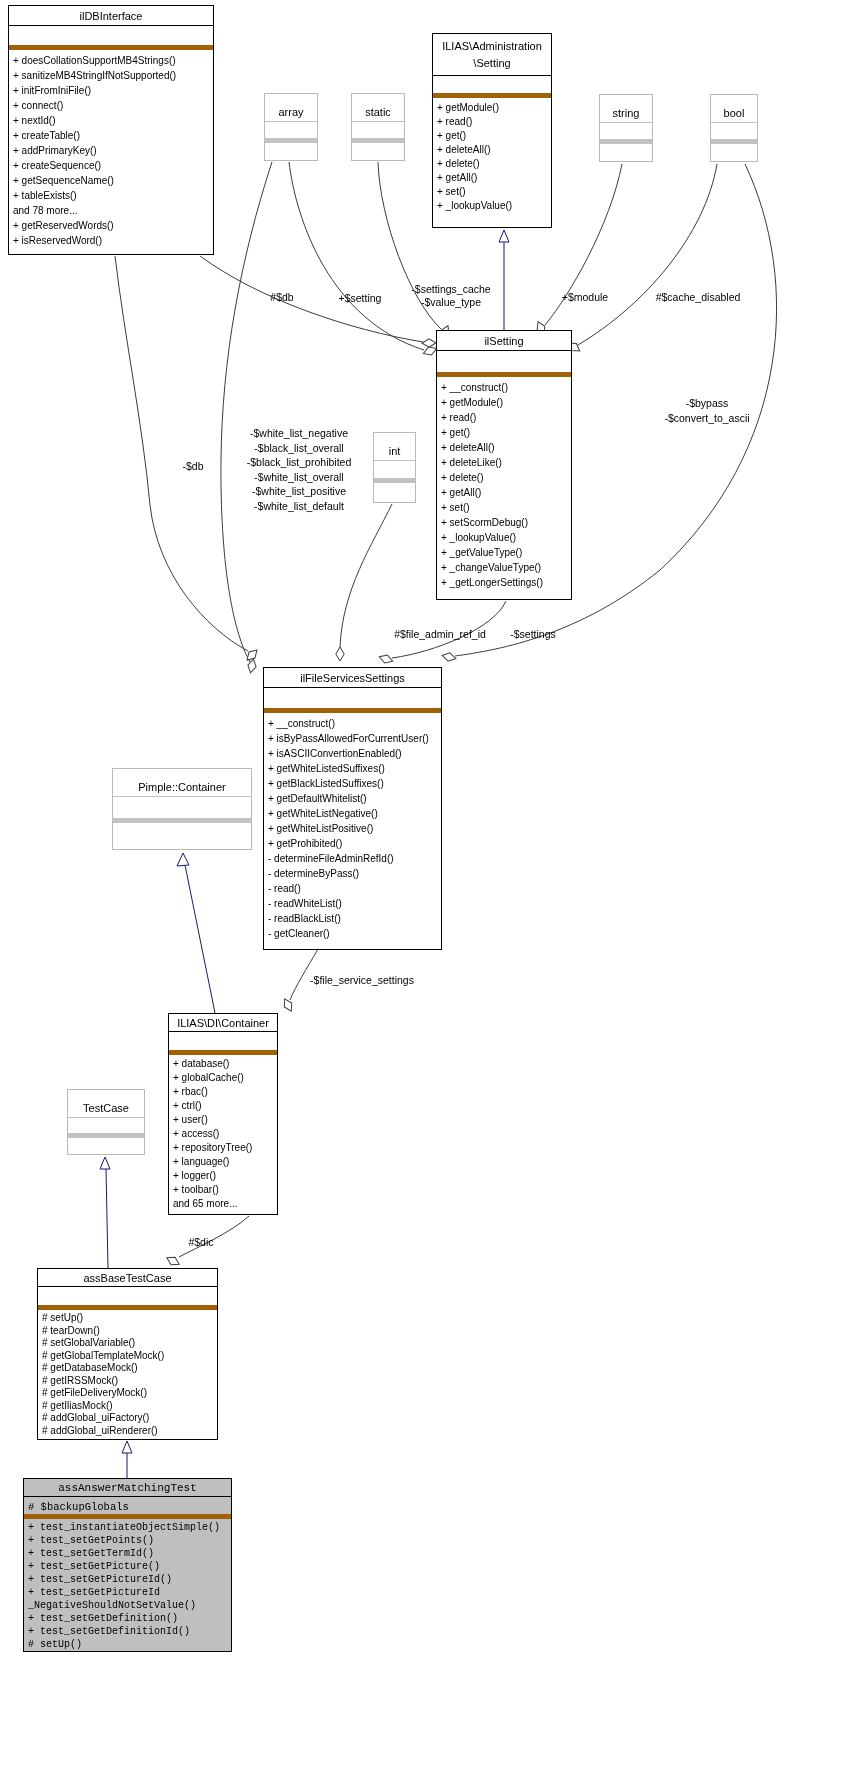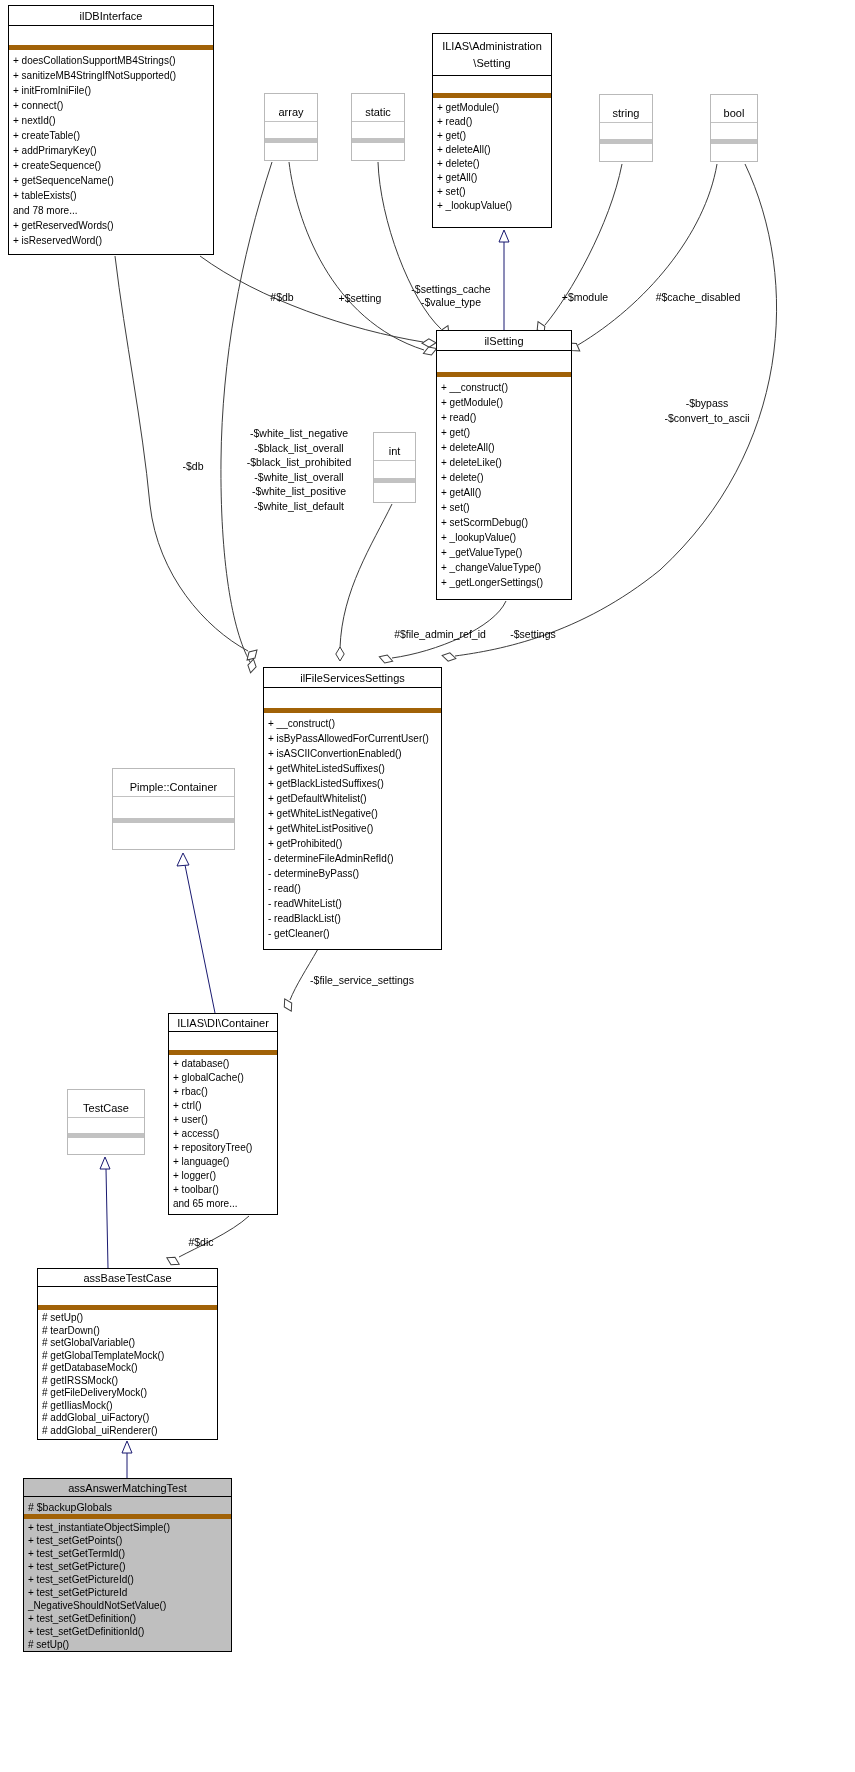--- a/index.html
+++ b/index.html
@@ -2,21 +2,21 @@
 <html><head>
 <meta charset="utf-8">
 <style>
   html,body{margin:0;padding:0;background:#ffffff;}
   .diagram{position:relative;width:855px;height:1772px;background:#fff;overflow:hidden;
            font-family:"Liberation Sans",sans-serif;color:#000000;}
   svg.edges{position:absolute;left:0;top:0;width:855px;height:1772px;}
   .box{position:absolute;background:#fff;border:1px solid #000;box-sizing:border-box;
        display:flex;flex-direction:column;}
   .box.ext{border-color:#b9b9b9;}
-  .box.current{background:#bfbfbf;}
+  .box.current{background:#bfbfbf;font-family:Liberation Mono, monospace;}
   .title{text-align:center;border-bottom:1px solid #000;font-size:11px;
          padding:4px 1px 3px;flex:0 0 auto;white-space:nowrap;overflow:hidden;}
   .title .line{white-space:nowrap;}
   .ext .title{border-color:#c2c2c2;margin-top:8px;}
   .attrs{border-bottom:5px solid #a16207;flex:0 0 auto;font-size:10.5px;
          padding:2px 4px;box-sizing:border-box;overflow:hidden;}
   .ext .attrs{border-color:#c2c2c2;}
   .ops{flex:1 1 auto;}
   .methods{flex:1 1 auto;font-size:10px;padding:3px 3px 2px 4px;overflow:hidden;}
   .methods .line{white-space:nowrap;}
@@ -176,21 +176,21 @@
         <div class="line">+ getProhibited()</div>
         <div class="line">- determineFileAdminRefId()</div>
         <div class="line">- determineByPass()</div>
         <div class="line">- read()</div>
         <div class="line">- readWhiteList()</div>
         <div class="line">- readBlackList()</div>
         <div class="line">- getCleaner()</div>
       </div>
   </div>
 
-  <div class="box ext" style="left:112px;top:768px;width:123px;height:82px">
+  <div class="box ext" style="left:112px;top:768px;width:140px;height:82px">
     <div class="title">Pimple::Container</div>
     <div class="attrs" style="height:26px"></div>
     <div class="ops"></div>
   </div>
 
   <div class="box" style="left:168px;top:1013px;width:110px;height:202px">
     <div class="title" style="padding:3px 1px 2px">ILIAS\DI\Container</div>
     <div class="attrs" style="height:23px"></div>
     <div class="methods" style="line-height:14px;padding-top:2px">
         <div class="line">+ database()</div>

